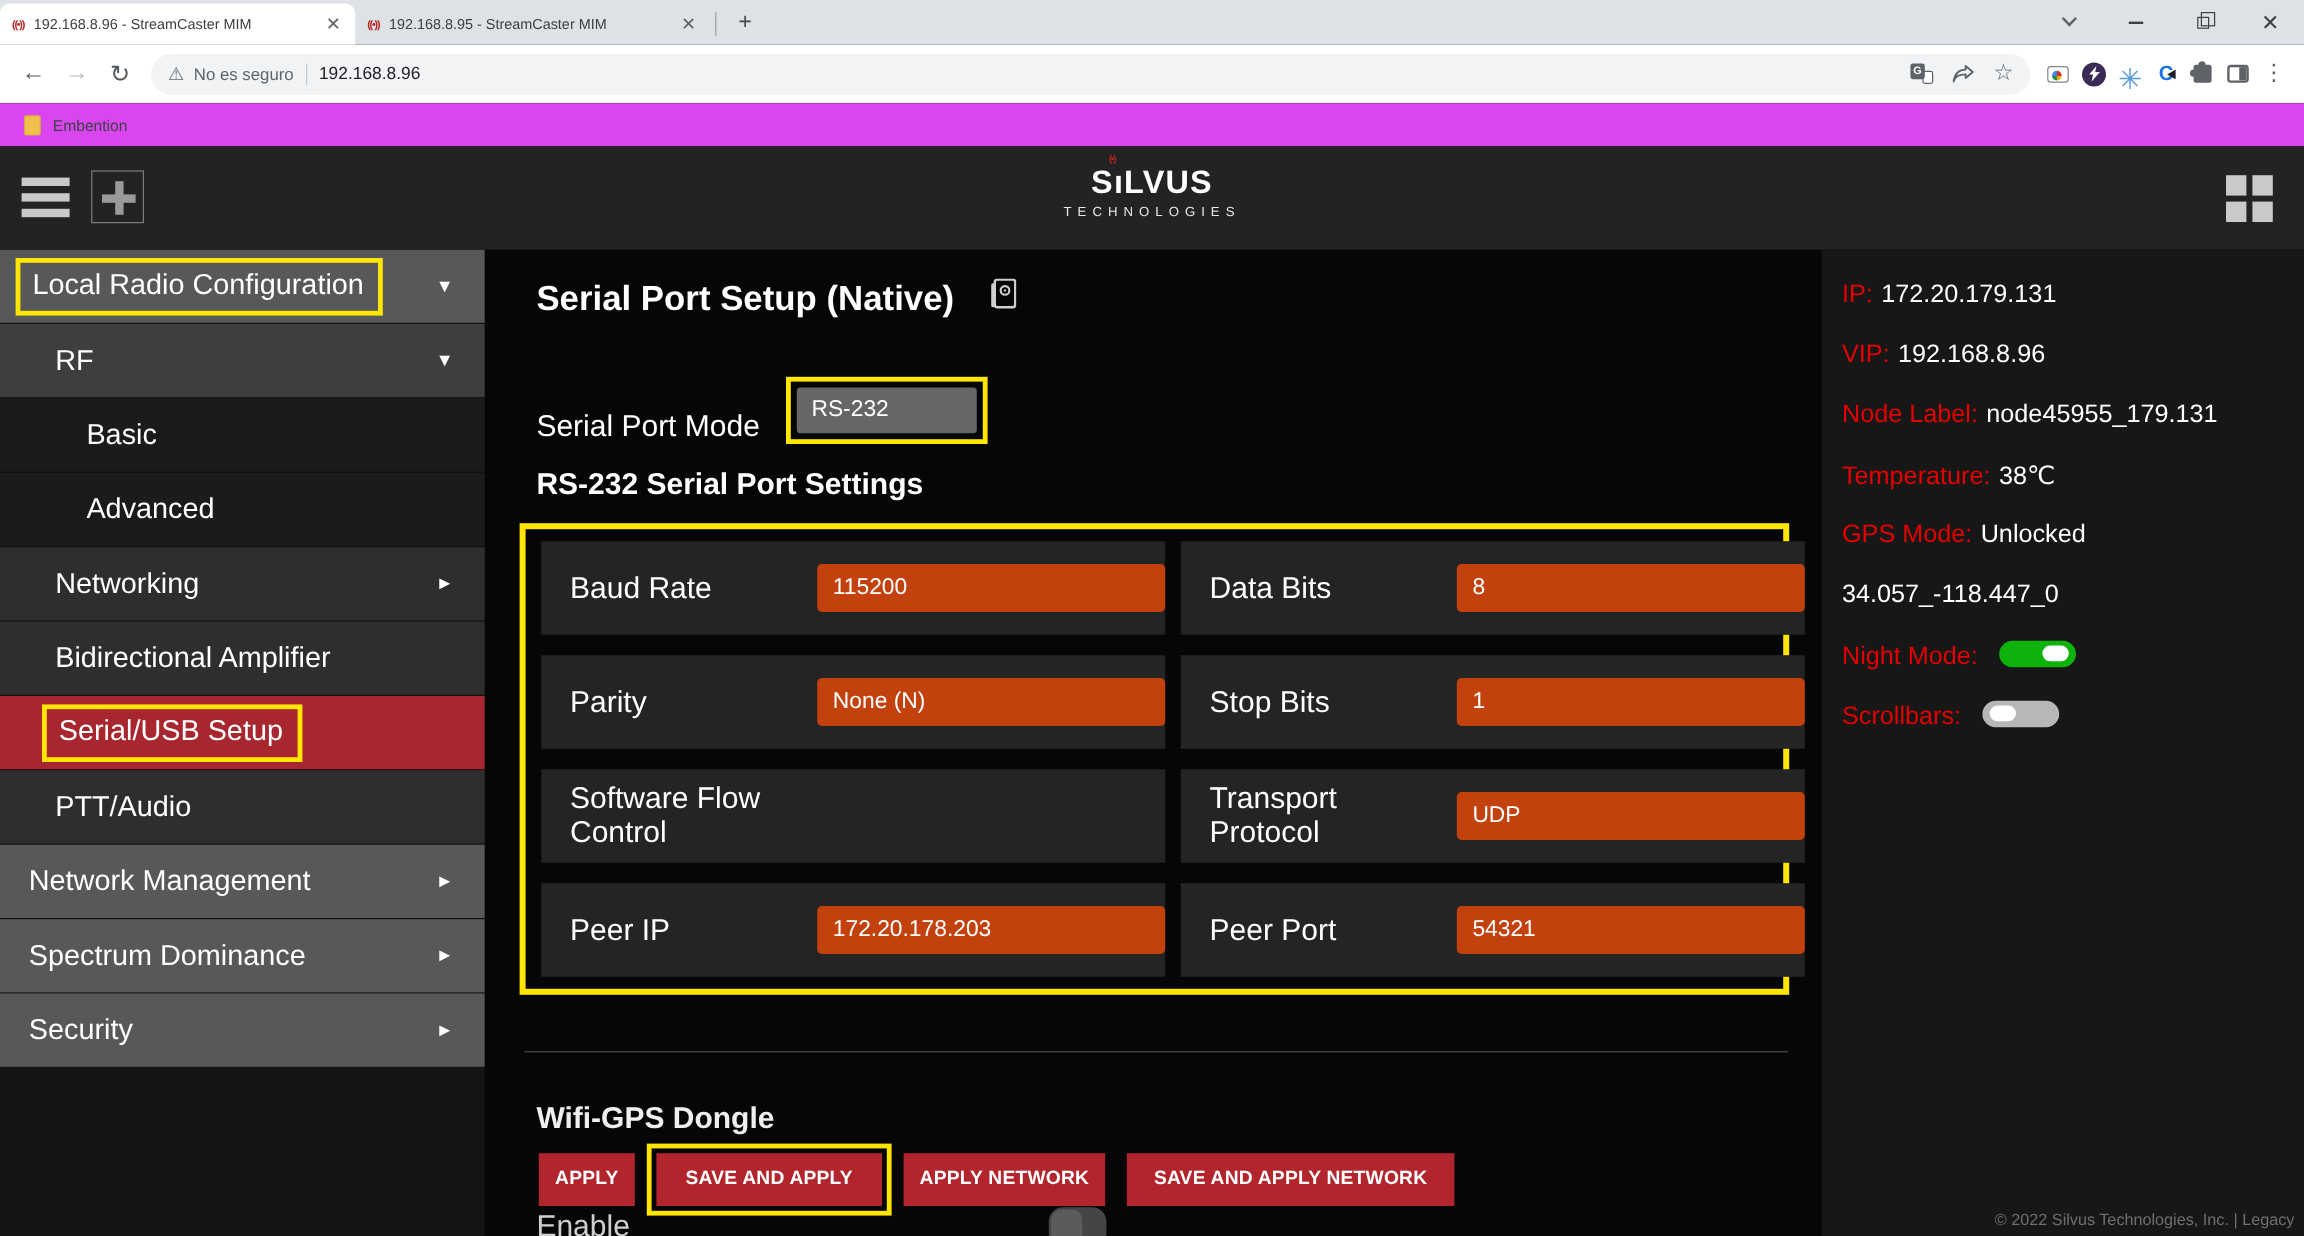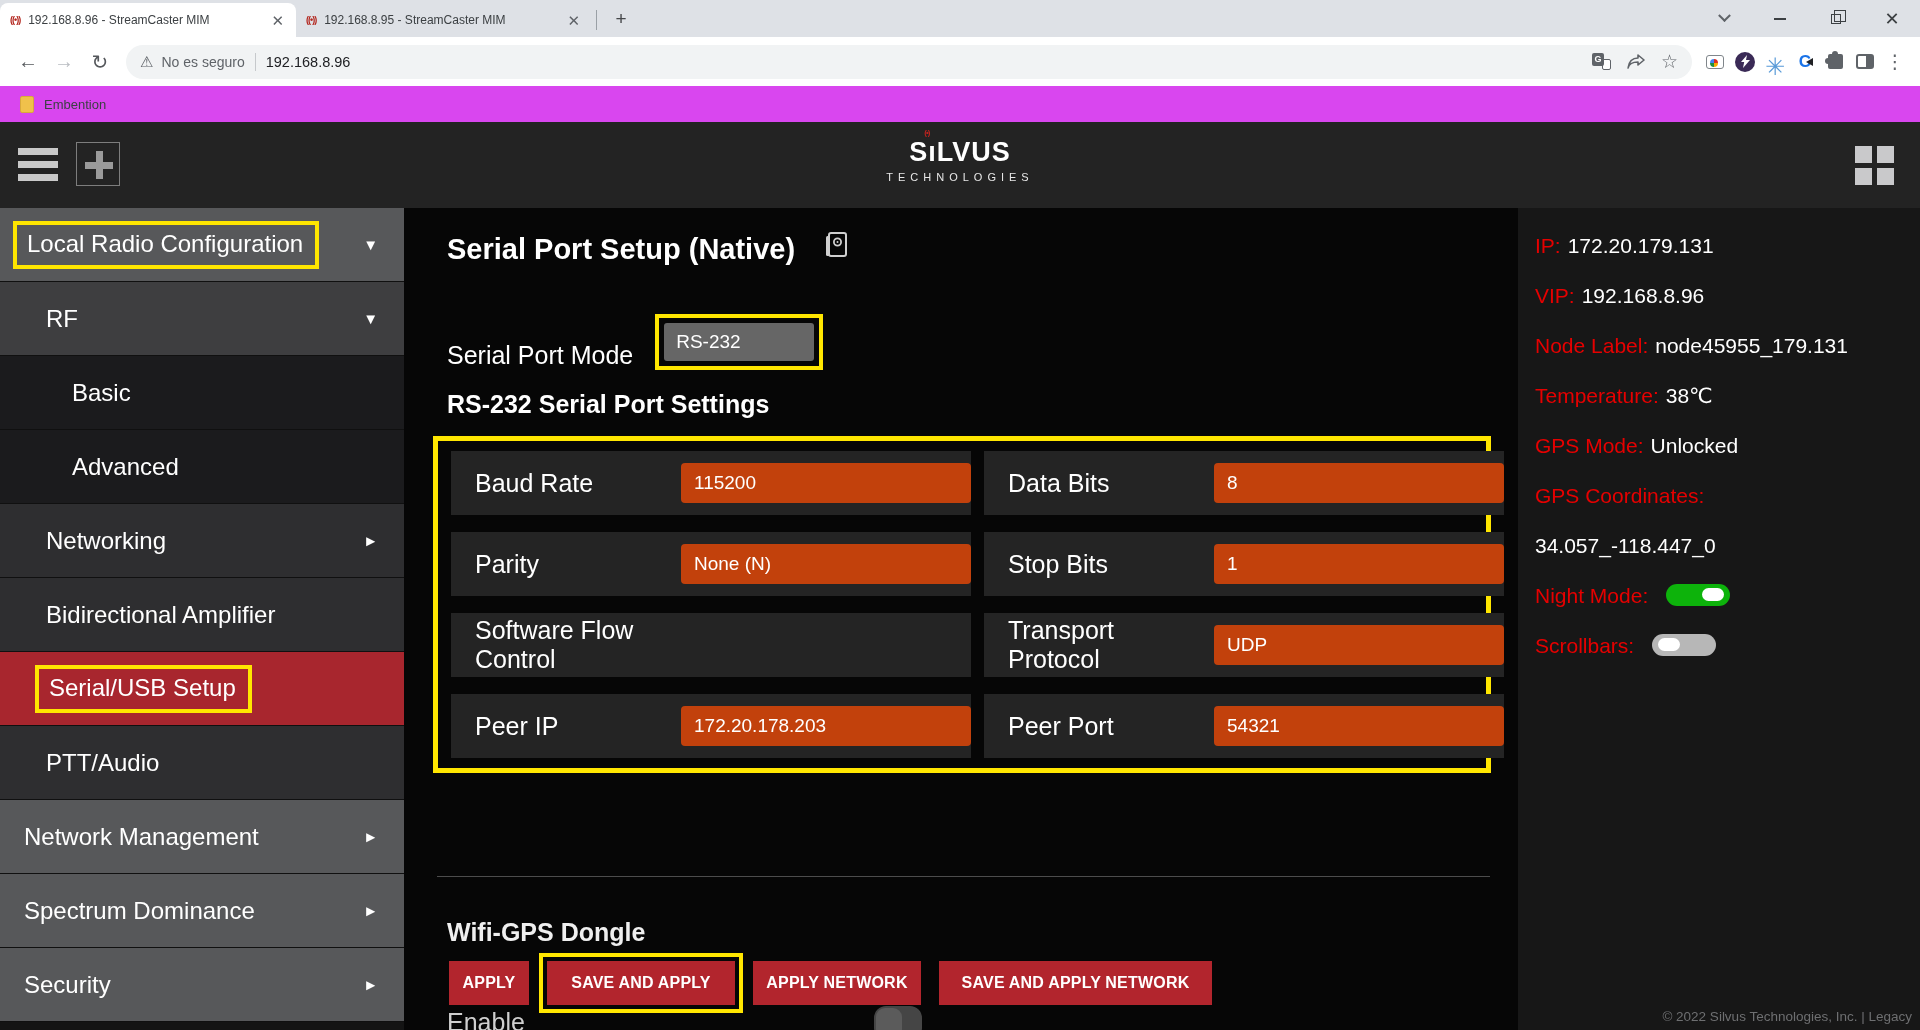--- a/index.html
+++ b/index.html
@@ -73,39 +73,39 @@
   .logo-i .idot { position:absolute; left:-4px; top:-9px; font-size:8px; font-weight:bold; color:#c0231f; letter-spacing:-1px; }
   .logo-sub { font-size:11px; letter-spacing:5px; color:#e8e8e8; margin-top:3px; }
   .grid-ic { position:absolute; right:26px; top:24px; width:39px; height:39px; display:grid; grid-template-columns:17px 17px; grid-template-rows:17px 17px; gap:5px; }
   .grid-ic div { background:#c9c9cb; }
 
   
   .apparea { display:flex; height:822px; overflow:hidden; }
 
   
   .sidebar { width:404px; background:#141414; flex:none; }
-  .side-item { position:relative; height:74px; display:flex; align-items:center; color:#fff; font-size:24px; border-bottom:1px solid #101010; }
+  .side-item { position:relative; height:62px; display:flex; align-items:center; color:#fff; font-size:24px; border-bottom:1px solid #101010; }
   .lv0 { padding-left:24px; background:#57585a; }
   .lv1 { padding-left:46px; background:#2e2e30; }
   .lv1-rf { padding-left:46px; background:#3e3e40; }
   .lv2 { padding-left:72px; background:#1b1b1d; }
   .side-item.selected { background:#a8262e; }
   .caret { position:absolute; right:26px; font-size:15px; color:#fff; }
   .ybox { display:inline-flex; align-items:center; border:4px solid #ffe600; padding:5px 12px 7px 10px; margin-left:-11px; }
 
   
   .content { position:relative; flex:1; background:#060606; color:#fff; overflow:hidden; }
   .page-title { position:absolute; left:43px; top:24px; display:flex; align-items:center; gap:30px; font-size:29px; font-weight:bold; }
   .mode-row { position:absolute; left:43px; top:106px; display:flex; align-items:flex-end; }
   .mode-label { font-size:25px; }
   .ybox-tight { border:4px solid #ffe600; padding:5px; margin-left:22px; }
   .select { width:150px; height:38px; background:#666; border-radius:3px; color:#fff; font-size:19px; line-height:38px; padding-left:12px; }
   .section-title { position:absolute; left:43px; top:182px; font-size:25px; font-weight:bold; }
   .grid-box { position:absolute; left:29px; top:228px; width:1058px; border:5px solid #ffe600; padding:10px 13px; display:grid; grid-template-columns:1fr 1fr; column-gap:13px; row-gap:17px; }
-  .card { height:64px; background:#242424; display:flex; align-items:center; padding-left:24px; }
+  .card { height:78px; background:#242424; display:flex; align-items:center; padding-left:24px; }
   .f-label { width:196px; font-size:25px; line-height:1.15; }
   .f-input { width:290px; height:40px; background:#c2410c; border-radius:4px; font-size:19px; line-height:40px; padding-left:13px; margin-left:10px; overflow:hidden; white-space:nowrap; }
   .divider { position:absolute; left:33px; top:668px; width:1053px; height:1px; background:#4c4c4c; }
   .dongle-title { position:absolute; left:43px; top:710px; font-size:25px; font-weight:bold; color:#efefef; }
   .enable-row { position:absolute; left:43px; top:800px; font-size:25px; color:#cfcfcf; }
   .enable-toggle { position:absolute; left:470px; top:798px; width:48px; height:34px; background:#454545; border-radius:12px; }
   .enable-toggle .knob { position:absolute; left:2px; top:2px; width:26px; height:30px; background:#5b5b5b; border-radius:9px; }
   .btnbar { position:absolute; left:0; top:748px; width:100%; height:44px; }
   .rbtn { position:absolute; top:5px; height:44px; background:#b2252d; color:#fff; font-size:16px; font-weight:bold; display:flex; align-items:center; justify-content:center; letter-spacing:0.2px; }
   .rbtn.hl { outline:4px solid #ffe600; outline-offset:4px; }
@@ -370,23 +370,20 @@
       <div class="s-row">
         <span class="s-label">Node Label:</span><span class="s-value">node45955_179.131</span>
       </div>
       <div class="s-row">
         <span class="s-label">Temperature:</span><span class="s-value">38℃</span>
       </div>
       <div class="s-row">
         <span class="s-label">GPS Mode:</span><span class="s-value">Unlocked</span>
       </div>
       <div class="s-row">
-        <span class="s-label">GPS Coordinates:</span>
-      </div>
-      <div class="s-row">
         <span class="s-value" style="margin-left:0">34.057_-118.447_0</span>
       </div>
       <div class="s-row">
         <span class="s-label">Night Mode:</span>
         <span class="tgl on"><span class="knob"></span></span>
       </div>
       <div class="s-row">
         <span class="s-label">Scrollbars:</span>
         <span class="tgl off"><span class="knob"></span></span>
       </div>

